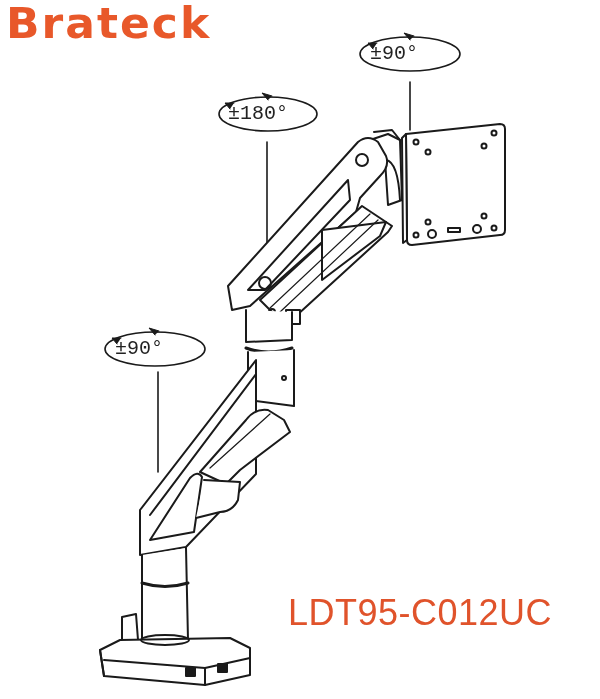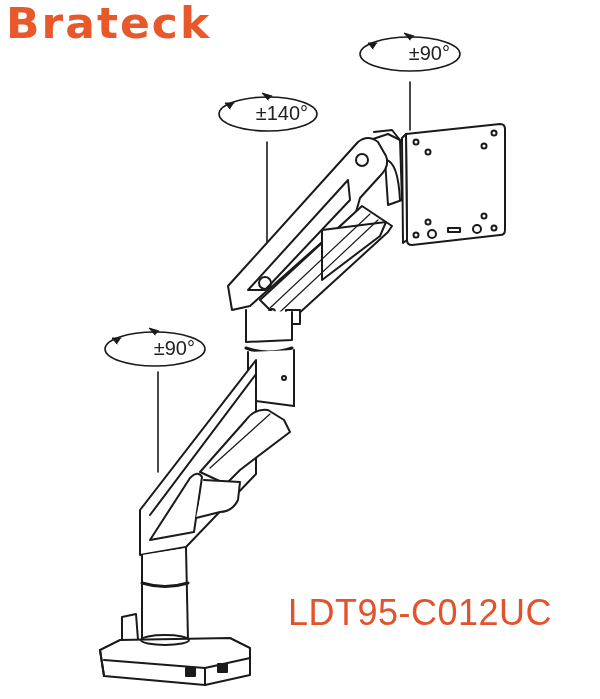--- a/index.html
+++ b/index.html
@@ -8,22 +8,22 @@
     position: absolute; left: 6px; top: -2px;
     font-family: "DejaVu Sans", sans-serif; font-weight: bold;
     font-size: 44px; letter-spacing: 2px; color: #e8582a;
     transform: scaleY(0.95);
   }
   .model {
     position: absolute; left: 288px; top: 592px;
     font-family: "Liberation Sans", sans-serif; font-size: 36px; color: #e0532b; letter-spacing: 0.5px;
   }
   .rot-label {
-    position: absolute; font-family: Liberation Sans, sans-serif; font-size: 20px; color: #222;
-    text-align: right; width: 80px;
+    position: absolute; font-family: Liberation Mono, monospace; font-size: 20px; color: #222;
+    text-align: left; width: 80px;
   }
   svg.drawing { position: absolute; left: 0; top: 0; }
 </style>
 </head>
 <body>
 
 <div class="brand">Brateck</div>
 
 <svg class="drawing" width="600" height="699" viewBox="0 0 600 699" fill="none" stroke="#1a1a1a" stroke-width="2" stroke-linejoin="round" stroke-linecap="round">
 
@@ -105,16 +105,16 @@
     <path d="M100 650 L104 676"></path>
     <path d="M104 660 L205 668 L250 658"></path>
     <path d="M205 668 L205 685"></path>
     <rect x="186" y="668" width="9" height="8" fill="#1a1a1a"></rect>
     <rect x="218" y="664" width="9" height="8" fill="#1a1a1a"></rect>
     <ellipse cx="165" cy="640" rx="24" ry="5"></ellipse>
   </g>
 </svg>
 
 <div class="rot-label" style="left:370px; top:42px;">±90°</div>
-<div class="rot-label" style="left:228px; top:102px;">±140°</div>
+<div class="rot-label" style="left:228px; top:102px;">±180°</div>
 <div class="rot-label" style="left:115px; top:337px;">±90°</div>
 
 <div class="model">LDT95-C012UC</div>
 
 </body></html>

